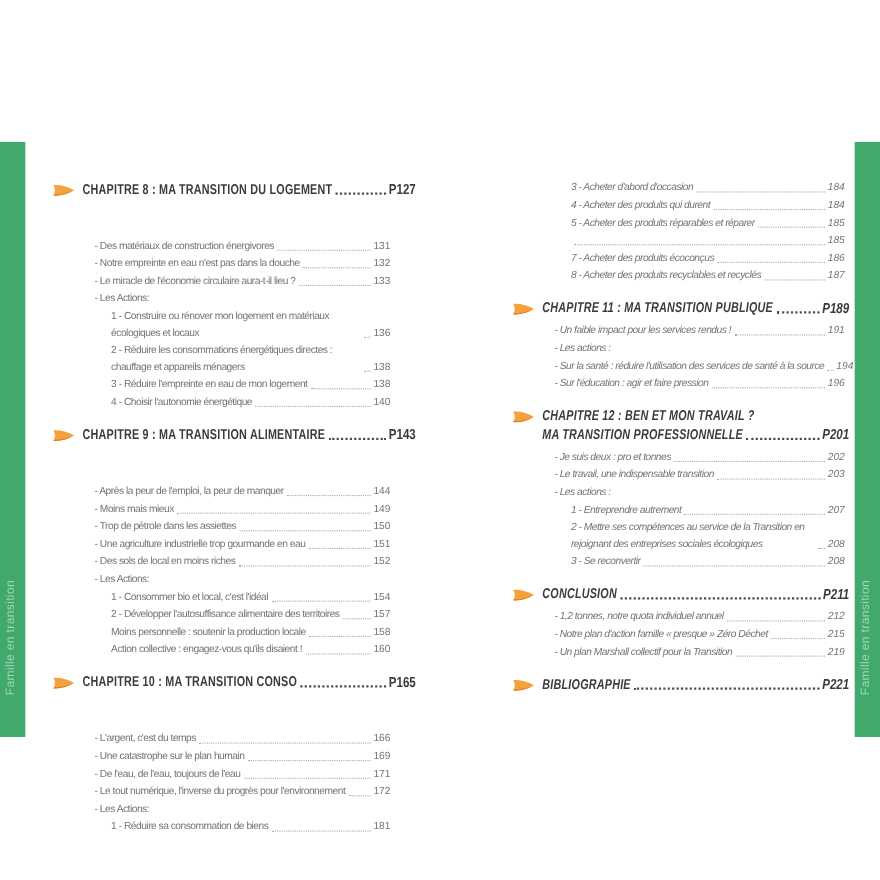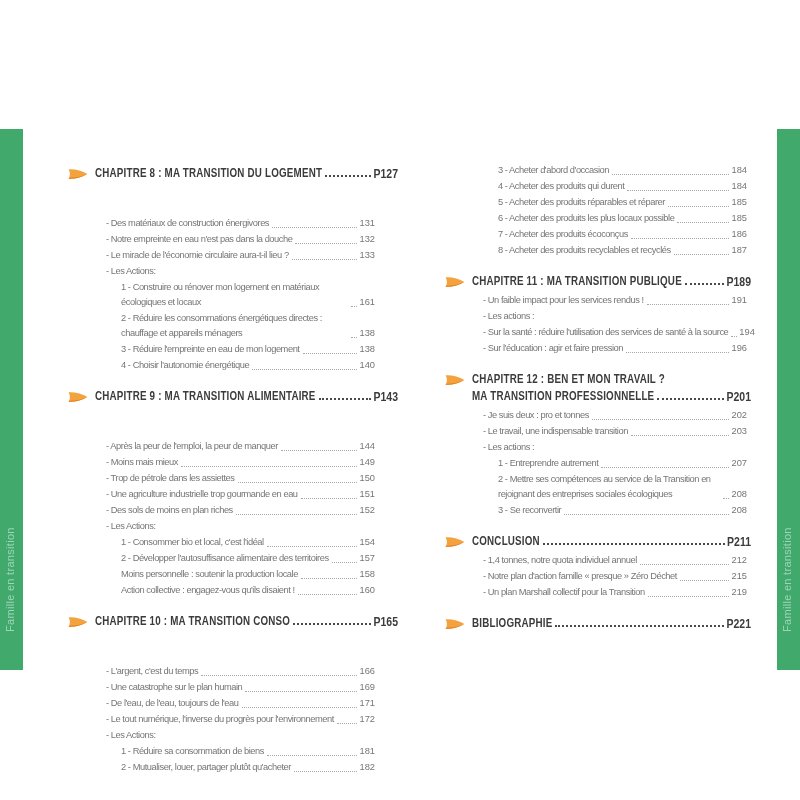--- a/index.html
+++ b/index.html
@@ -13,22 +13,22 @@
   }
   .sideband.left  { left:0; }
   .sideband.right { left:777px; }
   .bar-label {
     position:absolute; left:4px; top:503px;
     transform:rotate(-90deg); transform-origin:0 0;
     white-space:nowrap; font-size:11px; letter-spacing:0.3px; color:#9cd5b7;
   }
   
   .col { position:absolute; top:163px; }
-  .col.c0 { left:68px;  width:330px; }
-  .col.c1 { left:445px; width:306px; }
+  .col.c0 { left:48px;  width:330px; }
+  .col.c1 { left:466px; width:306px;font-style:italic; }
   .section { margin-top:13px; }
   .section:first-child { margin-top:0; }
   
   .ch-head { display:flex; align-items:flex-start; margin-bottom:5px; }
   .arrow { flex:none; width:20px; height:12px; margin:3px 7px 0 0; }
   .arrow-main  { fill:#f4a23d; }
   .arrow-shade { fill:#dd7e20; }
   .ch-titles { flex:1; min-width:0; }
   .ch-line { display:flex; align-items:flex-end; height:17px; }
   .ch-title {
@@ -96,21 +96,21 @@
             <span class="row-text">- Le miracle de l'économie circulaire aura-t-il lieu ?</span>
             <span class="leader"></span>
             <span class="row-page">133</span>
           </div>
           <div class="toc-row lvl-dash">
             <span class="row-text">- Les Actions:</span>
           </div>
           <div class="toc-row lvl-num wrap">
             <span class="row-text">1 - Construire ou rénover mon logement en matériaux écologiques et locaux</span>
             <span class="leader"></span>
-            <span class="row-page">161</span>
+            <span class="row-page">136</span>
           </div>
           <div class="toc-row lvl-num wrap">
             <span class="row-text">2 - Réduire les consommations énergétiques directes : chauffage et appareils ménagers</span>
             <span class="leader"></span>
             <span class="row-page">138</span>
           </div>
           <div class="toc-row lvl-num">
             <span class="row-text">3 - Réduire l'empreinte en eau de mon logement</span>
             <span class="leader"></span>
             <span class="row-page">138</span>
@@ -151,21 +151,21 @@
             <span class="row-text">- Trop de pétrole dans les assiettes</span>
             <span class="leader"></span>
             <span class="row-page">150</span>
           </div>
           <div class="toc-row lvl-dash">
             <span class="row-text">- Une agriculture industrielle trop gourmande en eau</span>
             <span class="leader"></span>
             <span class="row-page">151</span>
           </div>
           <div class="toc-row lvl-dash">
-            <span class="row-text">- Des sols de moins en plan riches</span>
+            <span class="row-text">- Des sols de local en moins riches</span>
             <span class="leader"></span>
             <span class="row-page">152</span>
           </div>
           <div class="toc-row lvl-dash">
             <span class="row-text">- Les Actions:</span>
           </div>
           <div class="toc-row lvl-num">
             <span class="row-text">1 - Consommer bio et local, c'est l'idéal</span>
             <span class="leader"></span>
             <span class="row-page">154</span>
@@ -222,25 +222,20 @@
             <span class="leader"></span>
             <span class="row-page">172</span>
           </div>
           <div class="toc-row lvl-dash">
             <span class="row-text">- Les Actions:</span>
           </div>
           <div class="toc-row lvl-num">
             <span class="row-text">1 - Réduire sa consommation de biens</span>
             <span class="leader"></span>
             <span class="row-page">181</span>
-          </div>
-          <div class="toc-row lvl-num">
-            <span class="row-text">2 - Mutualiser, louer, partager plutôt qu'acheter</span>
-            <span class="leader"></span>
-            <span class="row-page">182</span>
           </div>
         </div>
       </div>
     </div>
   <div class="col c1" id="col-1">
       <div class="section">
         <div class="items">
           <div class="toc-row lvl-num">
             <span class="row-text">3 - Acheter d'abord d'occasion</span>
             <span class="leader"></span>
@@ -250,21 +245,20 @@
             <span class="row-text">4 - Acheter des produits qui durent</span>
             <span class="leader"></span>
             <span class="row-page">184</span>
           </div>
           <div class="toc-row lvl-num">
             <span class="row-text">5 - Acheter des produits réparables et réparer</span>
             <span class="leader"></span>
             <span class="row-page">185</span>
           </div>
           <div class="toc-row lvl-num">
-            <span class="row-text">6 - Acheter des produits les plus locaux possible</span>
             <span class="leader"></span>
             <span class="row-page">185</span>
           </div>
           <div class="toc-row lvl-num">
             <span class="row-text">7 - Acheter des produits écoconçus</span>
             <span class="leader"></span>
             <span class="row-page">186</span>
           </div>
           <div class="toc-row lvl-num">
             <span class="row-text">8 - Acheter des produits recyclables et recyclés</span>
@@ -365,21 +359,21 @@
           <div class="ch-titles">
             <div class="ch-line">
               <span class="ch-title">Conclusion</span>
               <span class="ch-leader"></span>
               <span class="ch-page">P211</span>
             </div>
           </div>
         </div>
         <div class="items">
           <div class="toc-row lvl-dash">
-            <span class="row-text">- 1,4 tonnes, notre quota individuel annuel</span>
+            <span class="row-text">- 1,2 tonnes, notre quota individuel annuel</span>
             <span class="leader"></span>
             <span class="row-page">212</span>
           </div>
           <div class="toc-row lvl-dash">
             <span class="row-text">- Notre plan d'action famille « presque » Zéro Déchet</span>
             <span class="leader"></span>
             <span class="row-page">215</span>
           </div>
           <div class="toc-row lvl-dash">
             <span class="row-text">- Un plan Marshall collectif pour la Transition</span>

